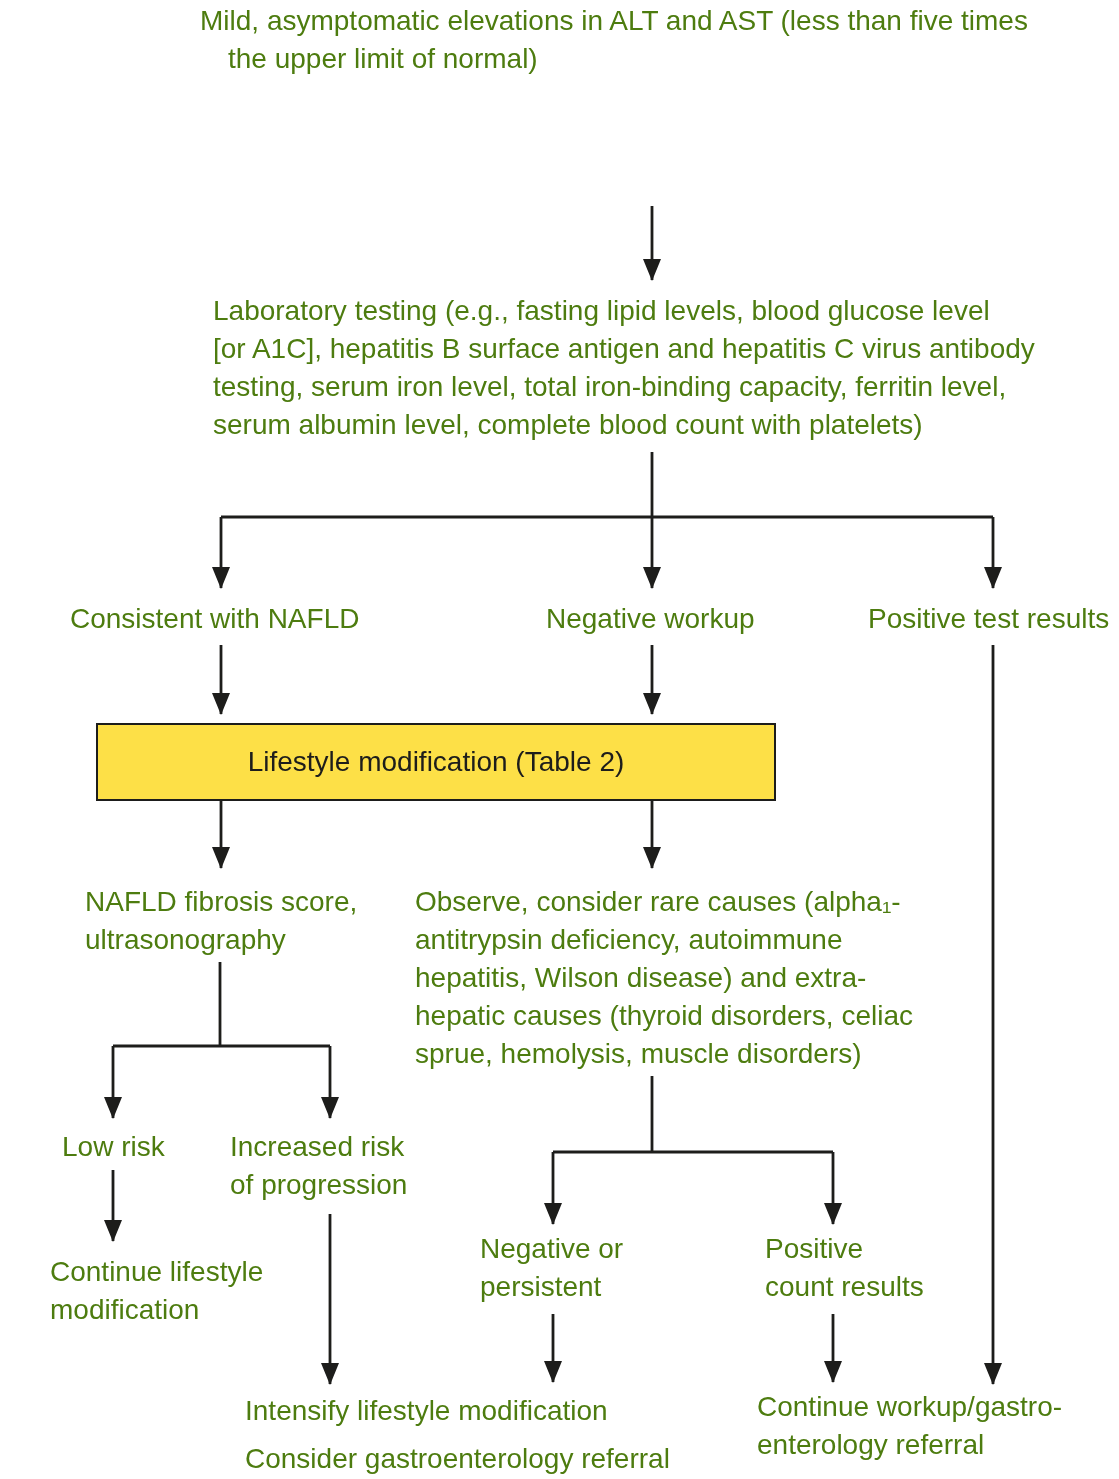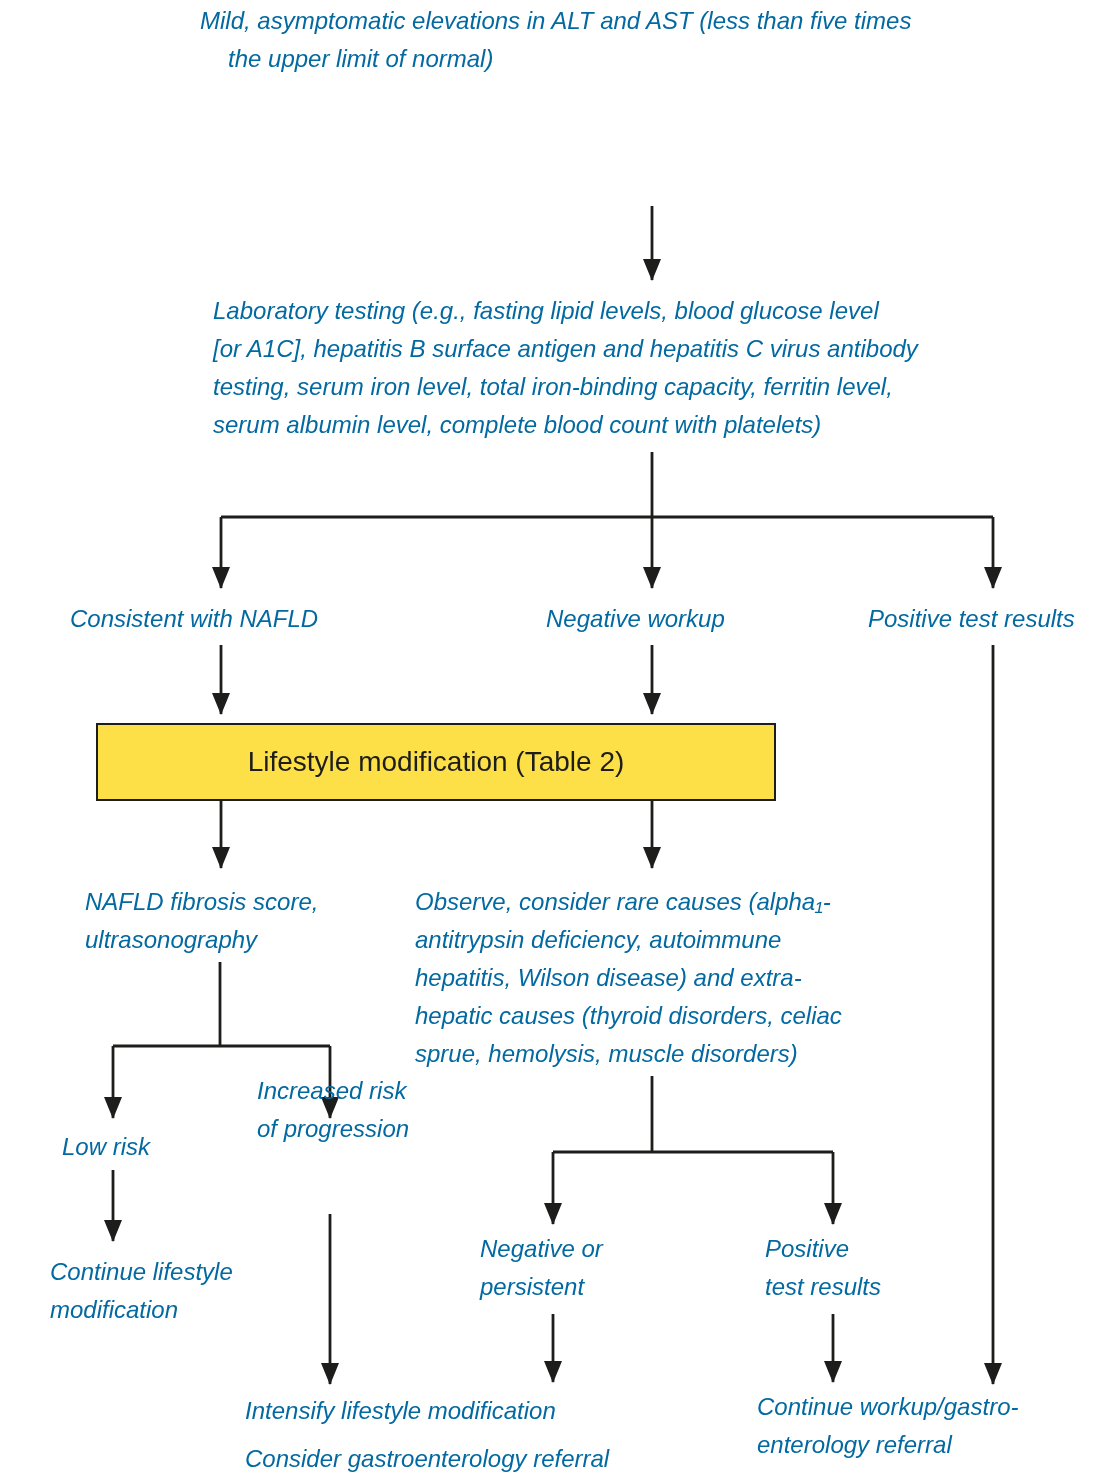--- a/index.html
+++ b/index.html
@@ -13,25 +13,24 @@
     color: #1d1d1b;
   }
   .edges {
     position: absolute;
     left: 0; top: 0;
     width: 1119px; height: 1479px;
     pointer-events: none;
   }
   .node {
     position: absolute;
-    font-size: 24px;
+    font-size: 28px;
     line-height: 38px;
     white-space: pre;
-    color: #0369a1;
-    font-style: italic;
+    color: #4d7c0f;
   }
   .hang {
     padding-left: 28px;
     text-indent: -28px;
   }
   .box {
     position: absolute;
     left: 96px; top: 723px;
     width: 676px; height: 74px;
     border: 2.5px solid #1d1d1b;
@@ -104,31 +103,31 @@
 ultrasonography</div>
 
   <div class="node" style="left:415px; top:883px;">Observe, consider rare causes (alpha₁-
 antitrypsin deficiency, autoimmune
 hepatitis, Wilson disease) and extra-
 hepatic causes (thyroid disorders, celiac
 sprue, hemolysis, muscle disorders)</div>
 
   <div class="node" style="left:62px; top:1128px;">Low risk</div>
 
-  <div class="node" style="left:230px; top:1072px;margin-left:27px;">Increased risk
+  <div class="node" style="left:230px; top:1128px;">Increased risk
 of progression</div>
 
   <div class="node" style="left:2px; top:1253px;margin-left:48px;">Continue lifestyle
 modification</div>
 
   <div class="node" style="left:480px; top:1230px;">Negative or
 persistent</div>
 
   <div class="node" style="left:765px; top:1230px;">Positive
-test results</div>
+count results</div>
 
   <div class="node" style="left:245px; top:1392px;">Intensify lifestyle modification</div>
 
   <div class="node" style="left:245px; top:1440px;">Consider gastroenterology referral</div>
 
   <div class="node" style="left:757px; top:1388px;">Continue workup/gastro-
 enterology referral</div>
 
 </div>
 

